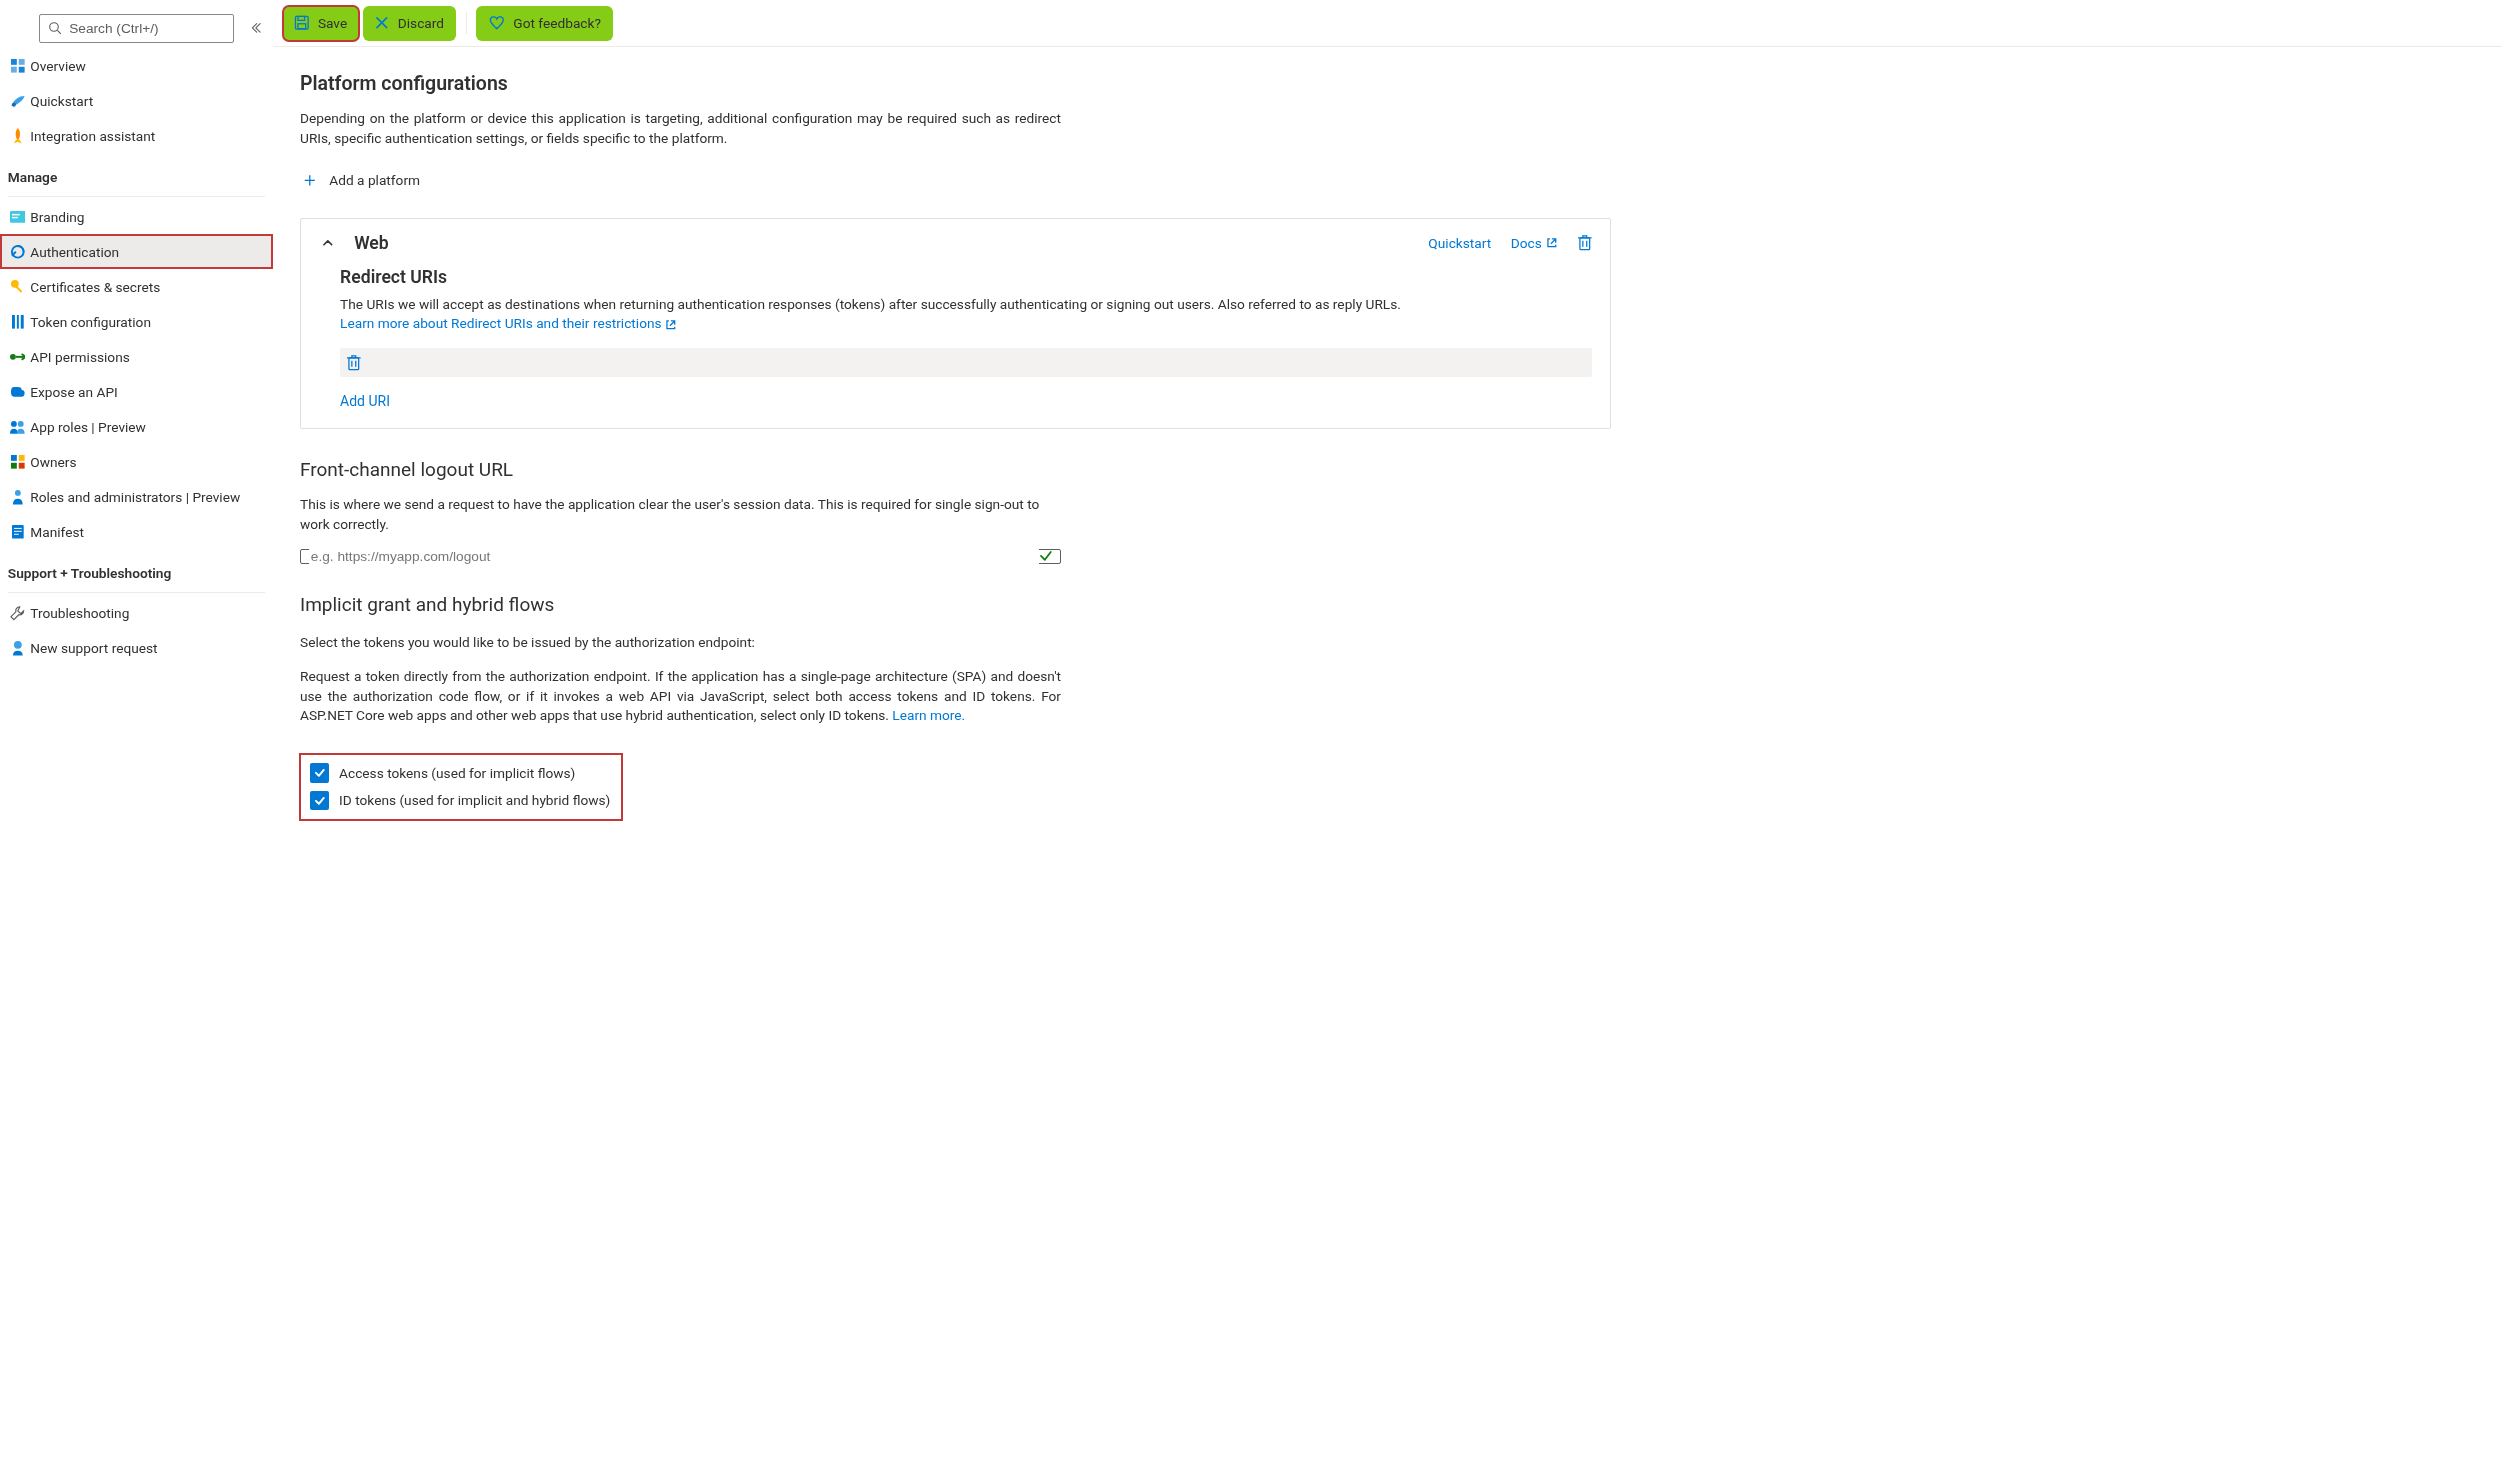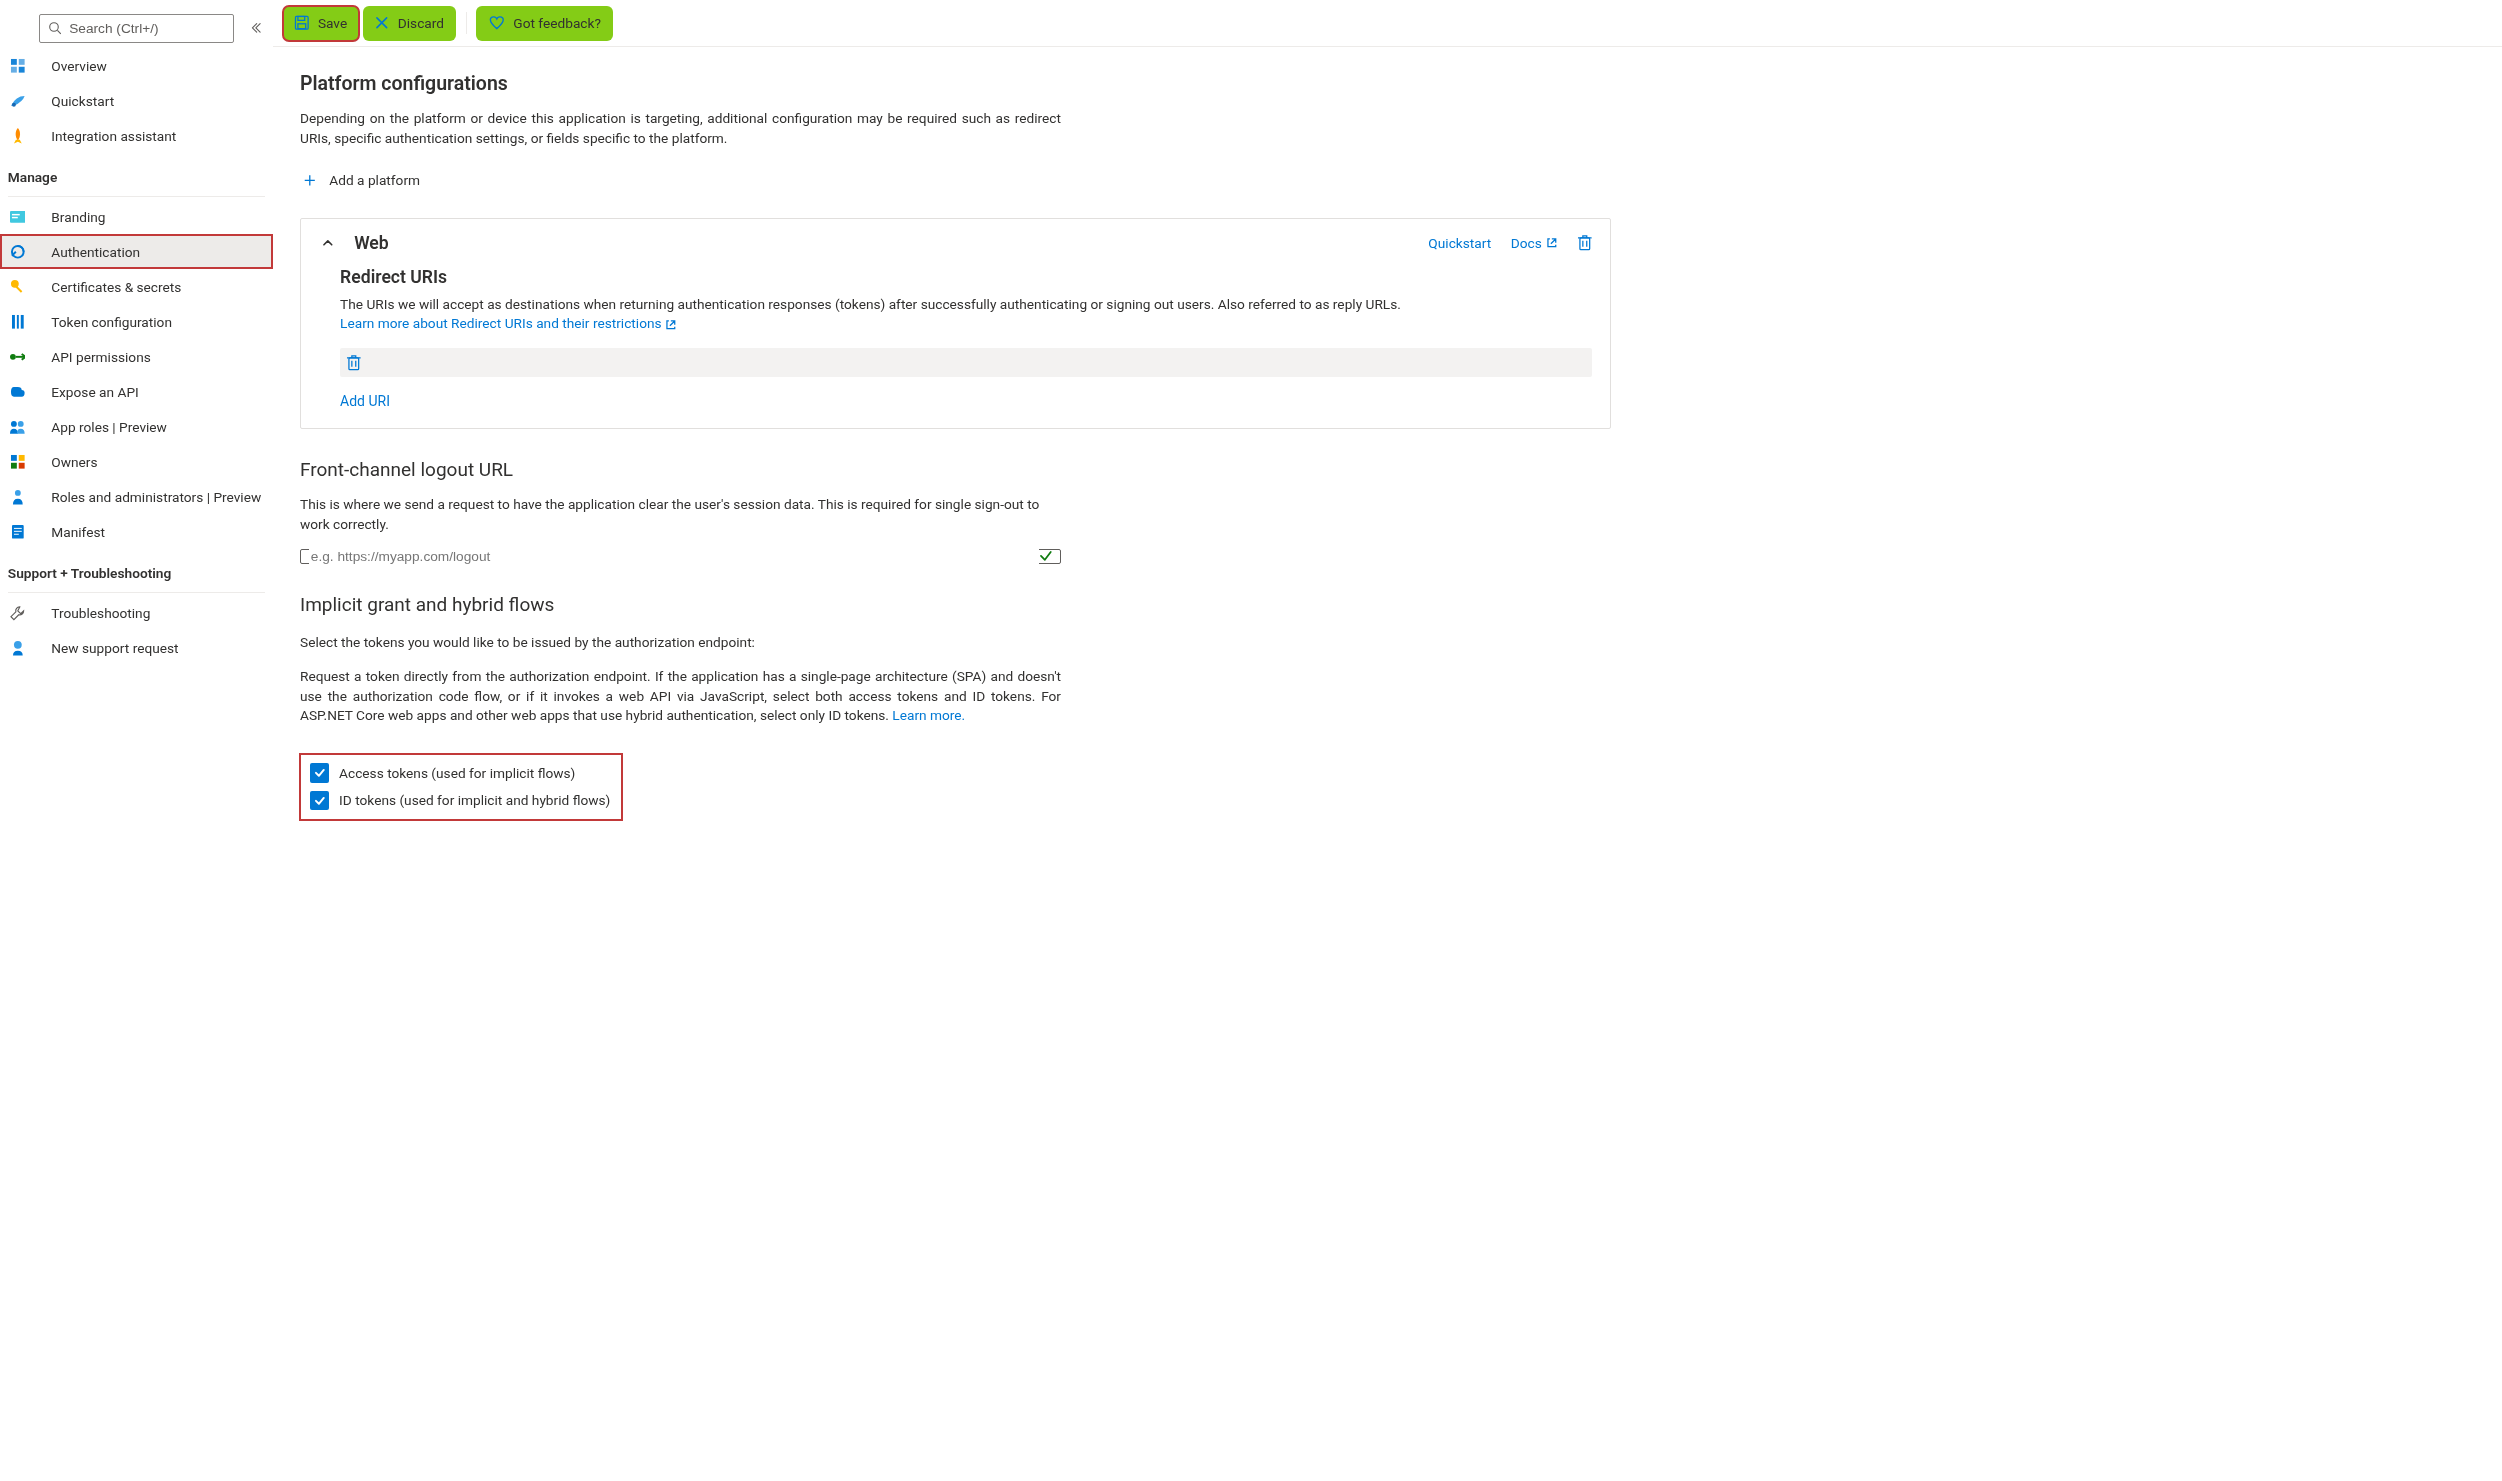--- a/index.html
+++ b/index.html
@@ -63,21 +63,21 @@
   .search-box input::placeholder { color: #605e5c; }
   .collapse-btn {
     width: 23.4px; height: 23.4px;
     display: flex; align-items: center; justify-content: center;
     cursor: pointer;
     color: #605e5c;
   }
   .nav-item, .nav-header {
     display: flex;
     align-items: center;
-    gap: 24px;
+    gap: 3px;
     padding: 0 7.8px;
     height: 35px;
     cursor: pointer;
     font-size: 13.7px;
   }
   .nav-item .icon-slot {
     width: 19.5px; height: 19.5px;
     display: flex; align-items: center; justify-content: center;
     flex-shrink: 0;
   }

